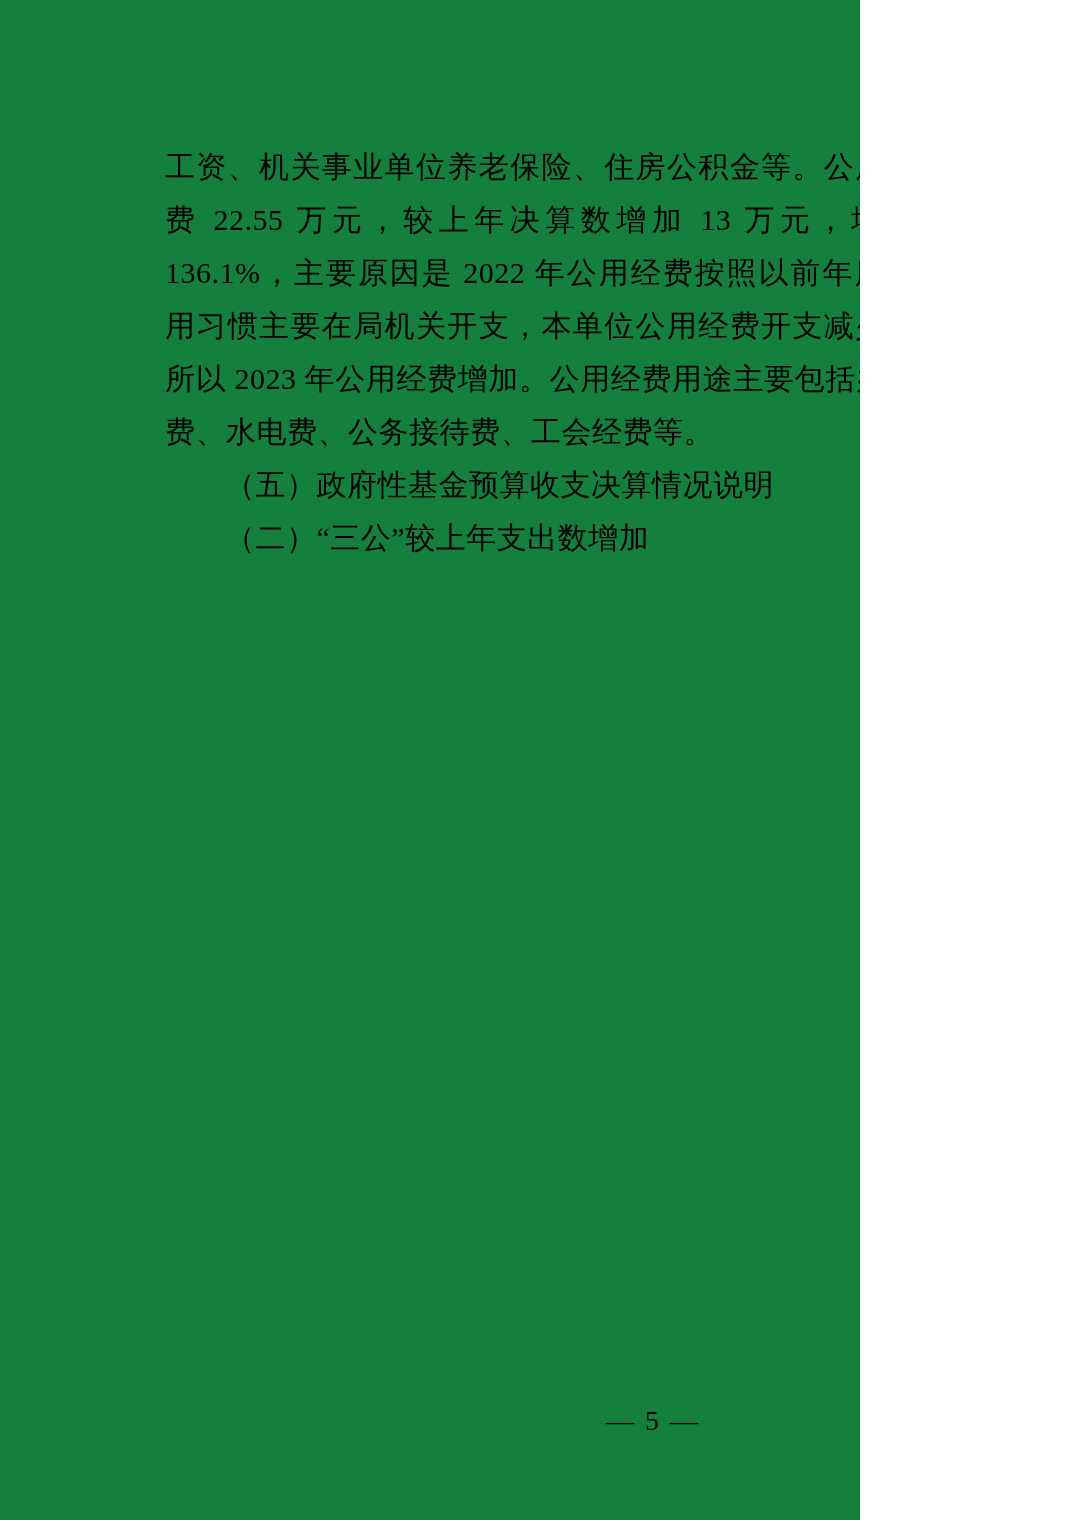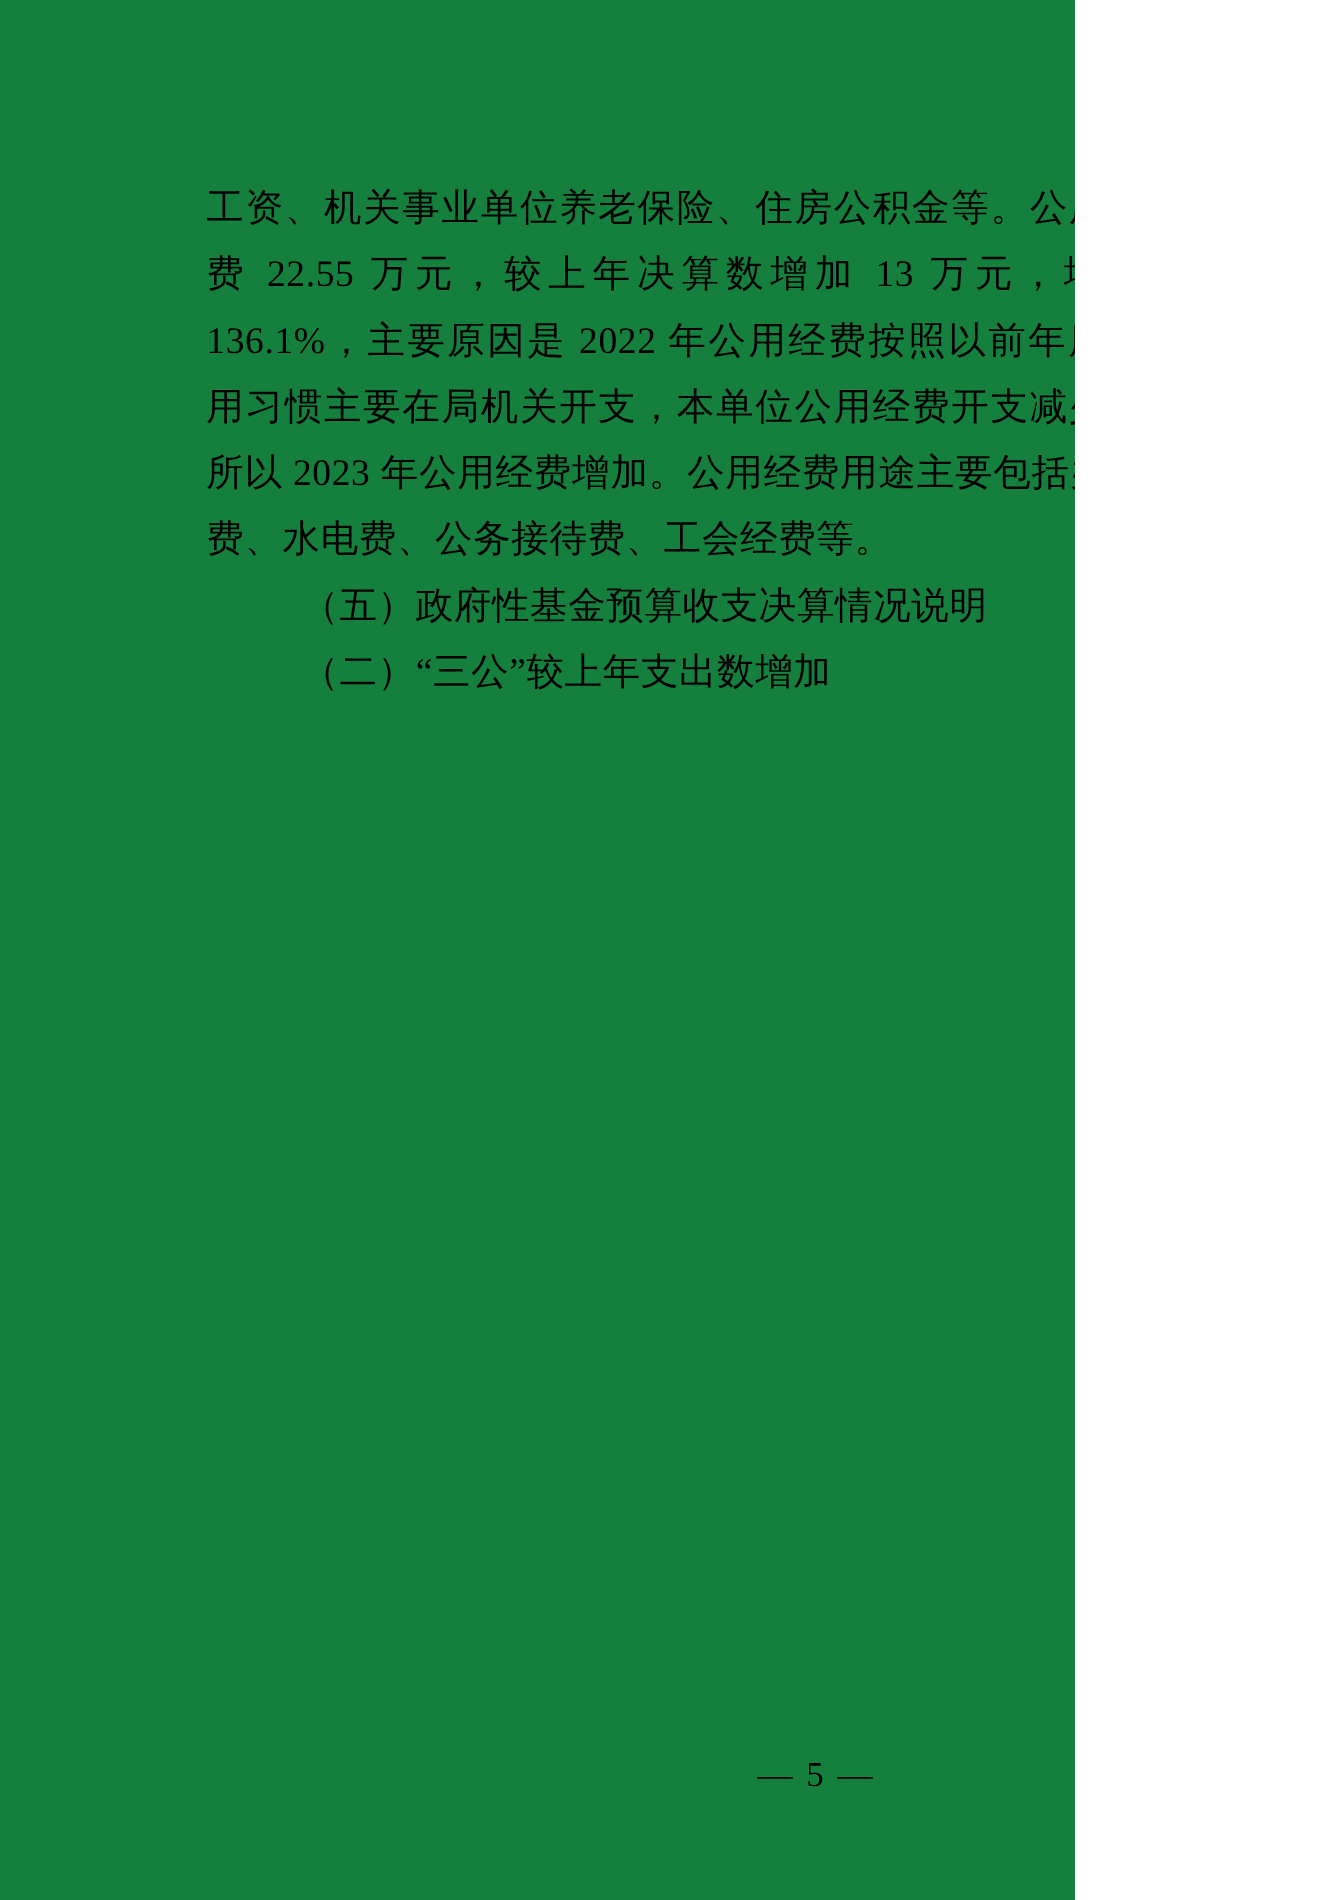--- a/index.html
+++ b/index.html
@@ -28,21 +28,20 @@
     font-size: 30px;
     line-height: 53px;
     letter-spacing: 0.5px;
     text-align: justify;
     text-justify: inter-ideograph;
     word-break: normal;
     overflow-wrap: break-word;
   }
   .indent {
     text-indent: 2em;
-    margin-left: 16px;
   }
   
   .kai {
     font-family: "Liberation Serif", "DejaVu Serif", serif;
     font-weight: 400;
   }
   
   .hei {
     font-family: "Liberation Sans", "DejaVu Sans", sans-serif;
     font-weight: 700;

